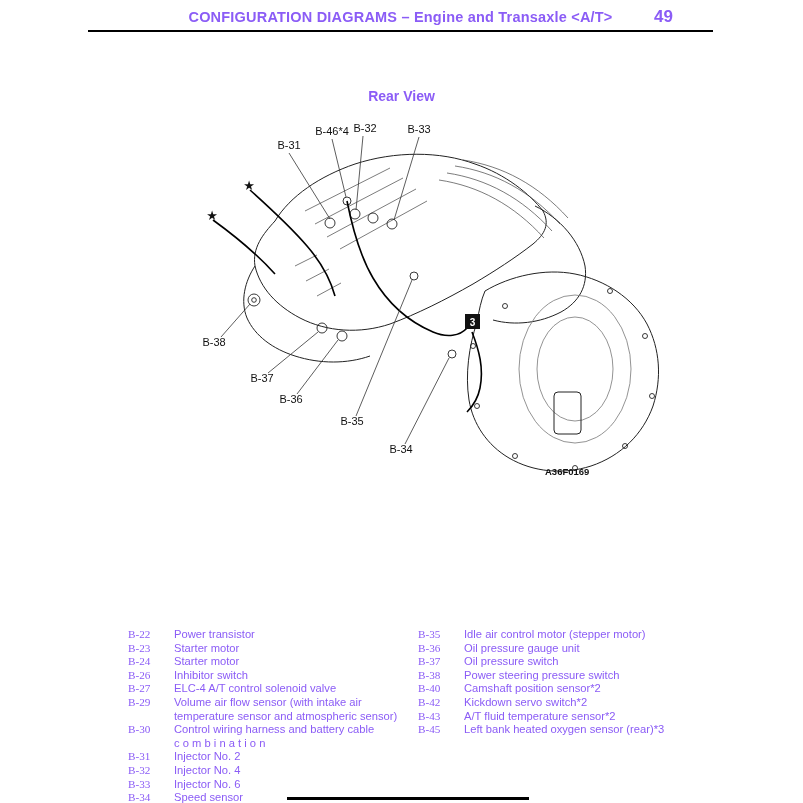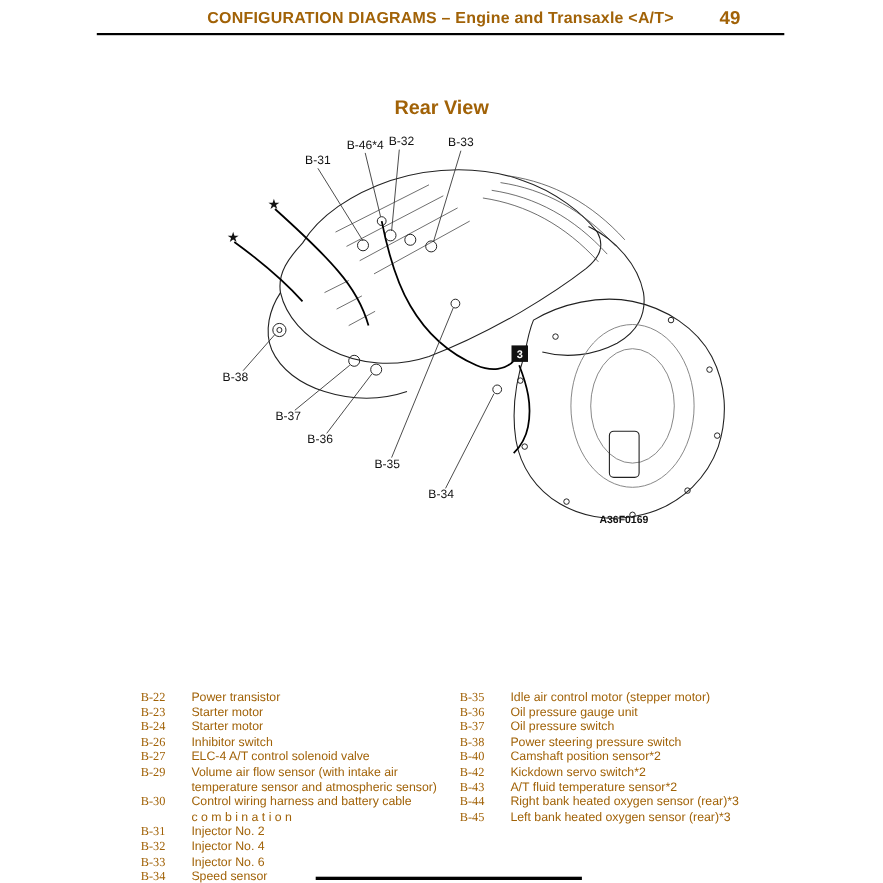--- a/index.html
+++ b/index.html
@@ -1,28 +1,28 @@
 <!DOCTYPE html>
 <html><head>
 <meta charset="utf-8">
 <style>
   html,body{margin:0;padding:0;background:#fff;}
   .page{position:relative;width:803px;height:803px;background:#fff;overflow:hidden;
-        font-family:"Liberation Sans",sans-serif;color:#a16207;border-radius:16px;}
+        font-family:"Liberation Sans",sans-serif;color:#8b5cf6;border-radius:16px;}
 
   
   .page-header{position:absolute;left:88px;right:90px;top:4px;height:26px;
 age    border-top:3px solid #000;border-bottom:2px solid #000;
     display:flex;align-items:center;justify-content:center;}
   .header-title{font-weight:bold;font-size:14.5px;letter-spacing:.2px;white-space:nowrap;}
   .page-number{position:absolute;right:40px;top:3px;font-weight:bold;font-size:17px;}
 
   
   .figure-title{position:absolute;top:88px;left:0;width:100%;margin:0;text-align:center;
-    font-size:18px;font-weight:bold;}
+    font-size:14px;font-weight:bold;}
 
   
   svg.diagram{position:absolute;left:155px;top:106px;width:510px;height:398px;}
   .diagram path,.diagram ellipse,.diagram rect,.diagram circle{fill:none;stroke:#222;stroke-width:1;}
   .diagram .fine{stroke:#444;stroke-width:.7;}
   .diagram .rim{stroke:#777;stroke-width:.8;}
   .diagram .bolts circle{stroke:#222;stroke-width:.9;}
   .diagram .harness path{stroke:#000;stroke-width:1.6;}
   .diagram .leaders path{stroke:#333;stroke-width:.8;}
   .diagram text{font-family:"Liberation Sans",sans-serif;font-size:11px;fill:#111;}
@@ -207,24 +207,20 @@
         </div>
       <div class="legend-row">
           <span class="code">B-42</span>
           <span class="desc">Kickdown servo switch*2</span>
         </div>
       <div class="legend-row">
           <span class="code">B-43</span>
           <span class="desc">A/T fluid temperature sensor*2</span>
         </div>
       <div class="legend-row">
-          <span class="code">B-44</span>
-          <span class="desc">Right bank heated oxygen sensor (rear)*3</span>
-        </div>
-      <div class="legend-row">
           <span class="code">B-45</span>
           <span class="desc">Left bank heated oxygen sensor (rear)*3</span>
         </div>
     </div>
   </section>
 
   <div class="bottom-rule"></div>
 
 </div>
 

